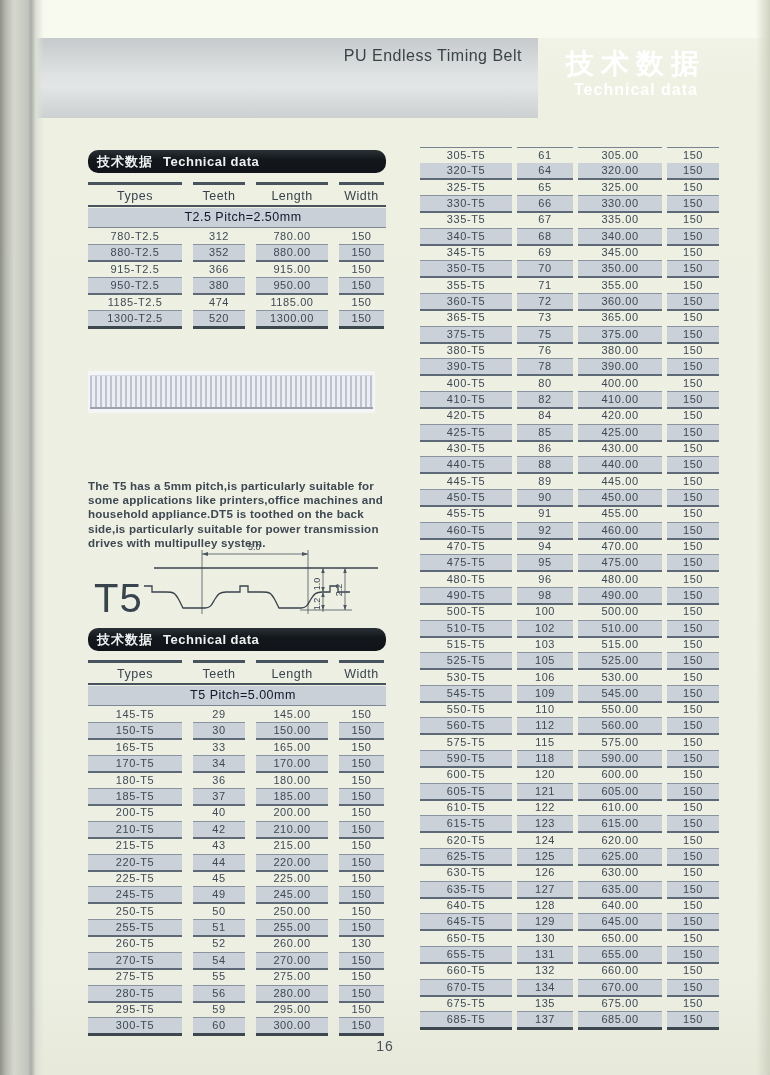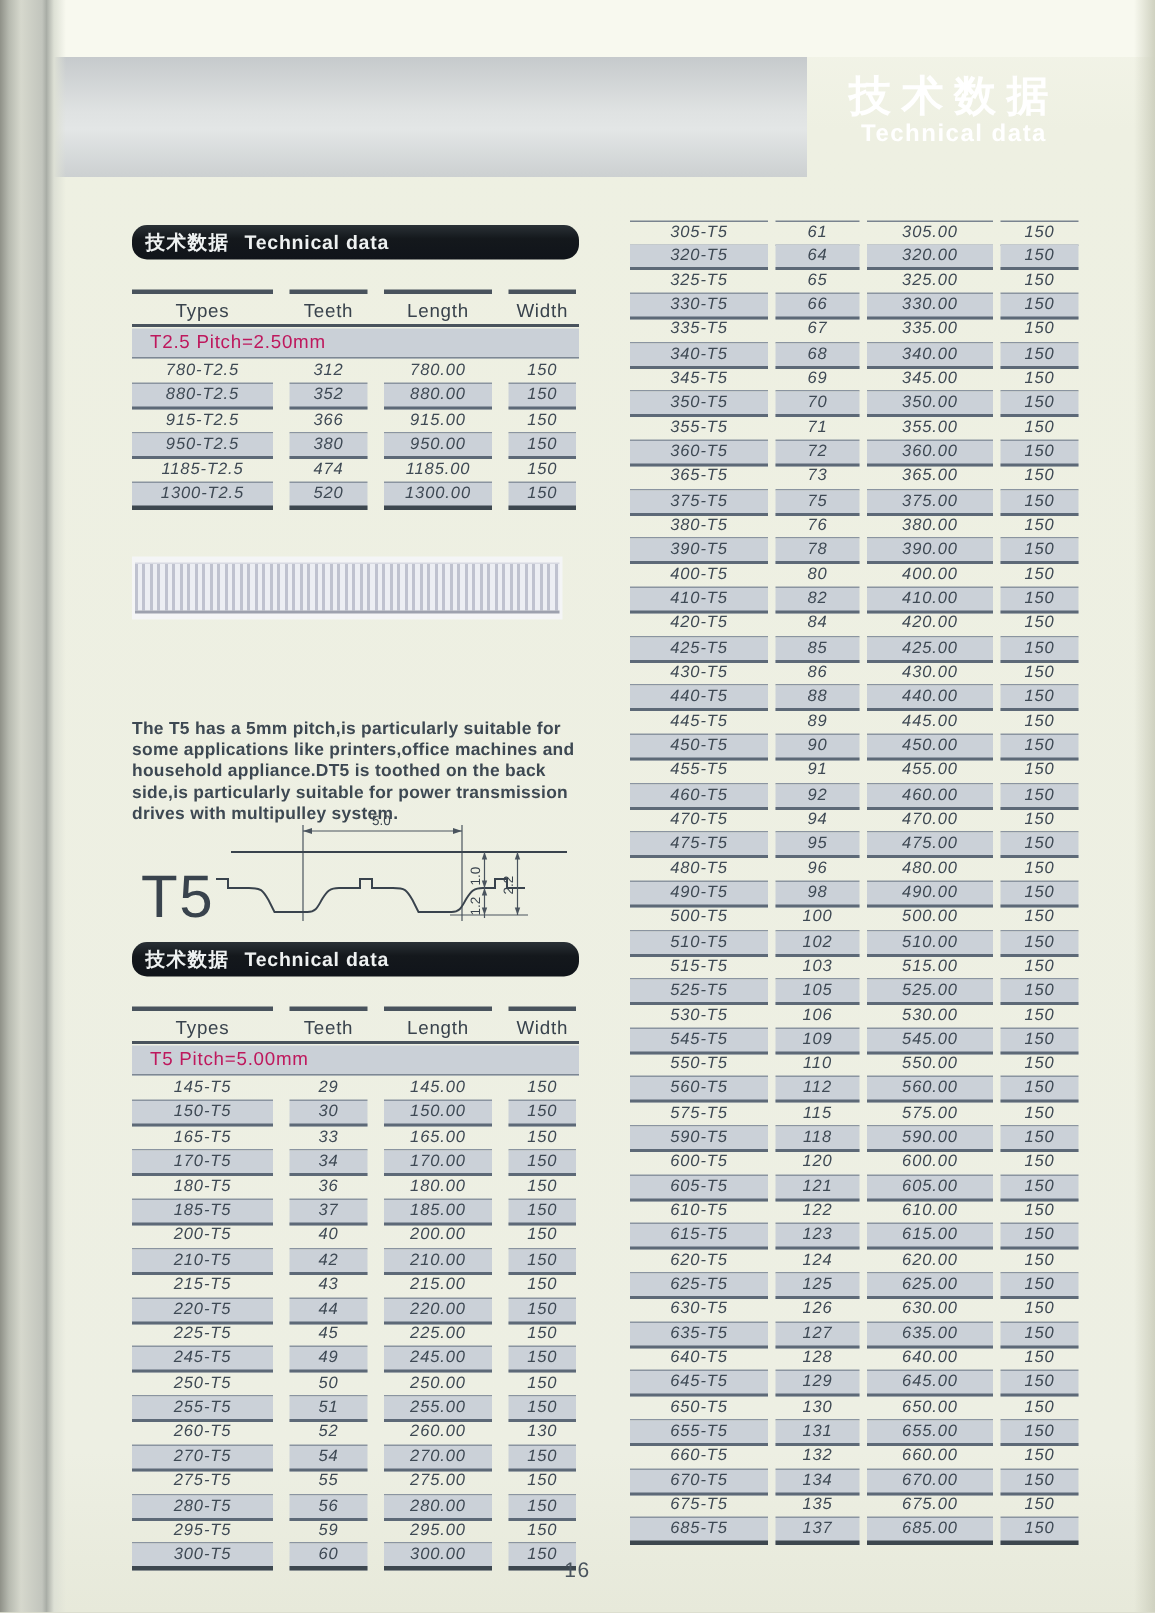--- a/index.html
+++ b/index.html
@@ -22,26 +22,26 @@
   .badge{position:absolute;left:538px;top:38px;width:196px;height:80px;text-align:center;}
   .badge-cn{font-size:28px;font-weight:bold;letter-spacing:7px;color:#ffffff;padding-top:10px;line-height:32px;}
   .badge-en{font-size:16px;font-weight:bold;color:#ffffff;letter-spacing:1px;line-height:20px;}
 
   
   .dtable{position:absolute;width:298px;}
   .tbar{height:23px;line-height:23px;color:#eef1f1;font-size:13px;font-weight:bold;
         padding-left:9px;letter-spacing:1px;background:linear-gradient(180deg,#2a3136 0,#14181c 40%,#10141a 100%);border-radius:10px;}
   .tbar .en{margin-left:10px;letter-spacing:0.5px;}
   .thead{display:grid;grid-template-columns:94px 52px 72px 45px;column-gap:11px;
-         border-bottom:2px solid #49535d;padding-bottom:2px;margin-top:20px;}
+         border-bottom:2px solid #49535d;padding-bottom:2px;margin-top:9px;}
   .th{border-top:3px solid #49535d;padding-top:4px;text-align:center;
       font-size:12.5px;color:#39434d;letter-spacing:0.5px;}
   .secrow{height:19px;line-height:19px;background:#cad0d7;border-bottom:1px solid #7d8793;
-      font-size:12.5px;color:#be185d;padding-left:12px;letter-spacing:0.5px;margin-top:1px;}
-  .tbody{margin-top:1px;font-style:italic;}
+      font-size:12.5px;color:#0f172a;padding-left:12px;letter-spacing:0.5px;margin-top:1px;text-align:center;}
+  .tbody{margin-top:1px;}
   .trow{display:grid;grid-template-columns:94px 52px 72px 45px;column-gap:11px;height:16.4px;}
   .rtable .trow{grid-template-columns:92px 56px 84px 52px;column-gap:5px;height:16.33px;}
   .cell{box-sizing:border-box;text-align:center;font-size:11px;line-height:15px;color:#3e4954;
         letter-spacing:0.6px;border-bottom:1px solid #8a94a0;}
   .trow.shaded .cell{background:#cbd1d8;border-bottom:2px solid #5d6977;}
   .tbody .trow:last-child .cell{border-bottom:3px solid #3d474f;}
   .rtable .tbody .trow:first-child .cell{border-top:1.5px solid #79838f;}
 
   
   .belt-wrap{position:absolute;left:88px;top:371px;width:287px;height:42px;background:#f4f5f6;}
@@ -63,20 +63,21 @@
         font-size:14px;color:#4a545e;letter-spacing:1px;}
 </style>
 </head>
 <body>
 
 <div id="page">
 
   <div class="top-strip"></div>
   <div class="band">
     <div class="brand">
+      <div class="brand-en">PU Endless Timing Belt</div>
     </div>
   </div>
   <div class="badge">
     <div class="badge-cn">技术数据</div>
     <div class="badge-en">Technical data</div>
   </div>
 
   <div class="dtable" style="left:88px;top:150px;">
     <div class="tbar"><span>技术数据</span><span class="en">Technical data</span></div>
     <div class="thead">

